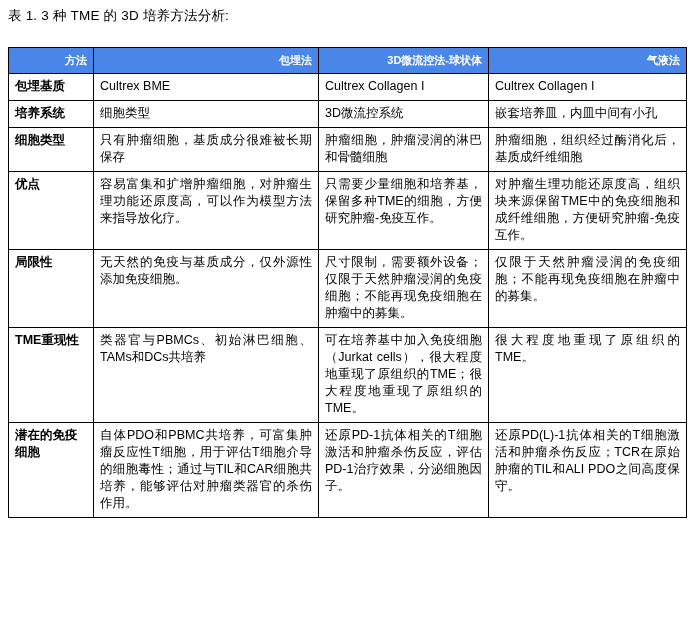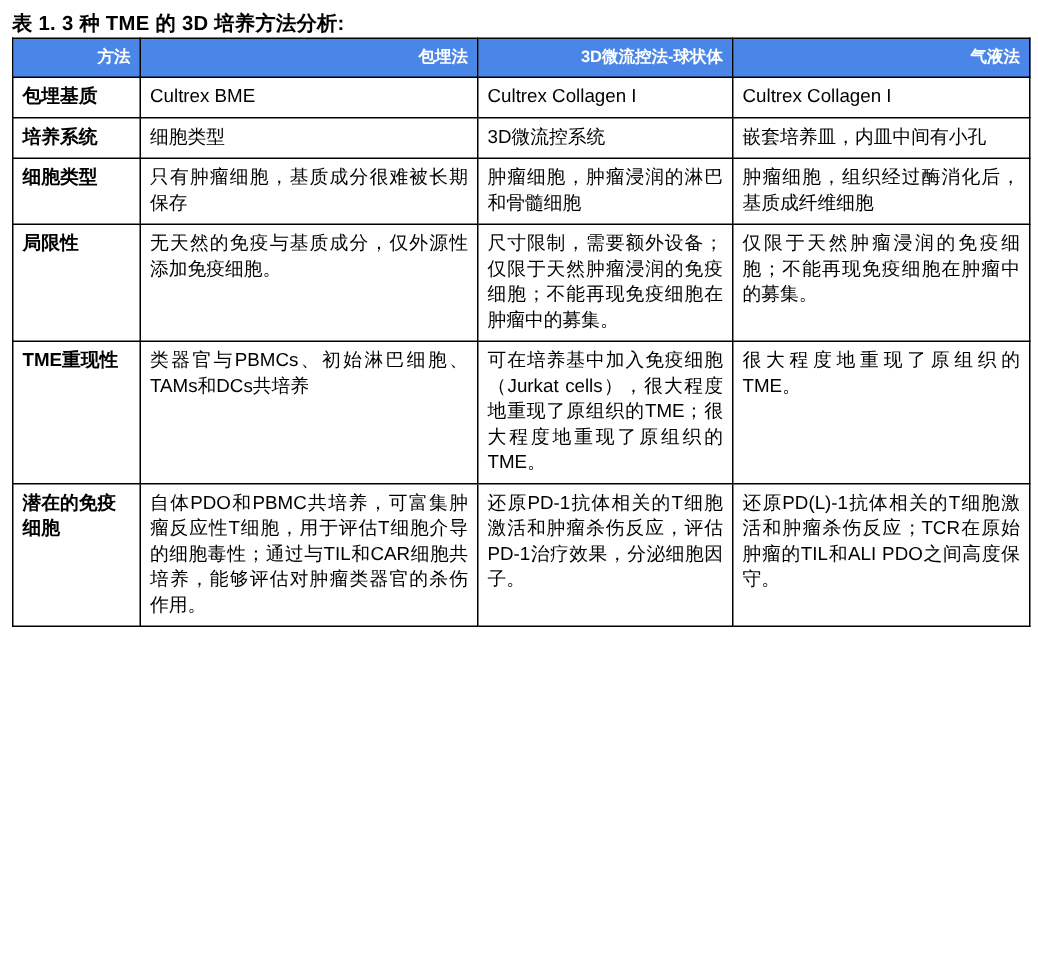--- a/index.html
+++ b/index.html
@@ -10,23 +10,23 @@
     --page-bg:#ffffff;
   }
   html,body{margin:0;padding:0;}
   body{
     width:692px;height:639px;overflow:hidden;
     background:var(--page-bg);
     color:var(--text);
     font-family:"Liberation Sans",sans-serif;
   }
   .doc-title{
-    font-weight:bold;
+    font-weight:normal;
     font-size:13.5px;
-    padding:7px 0 0 8px;
+    padding:7px 0 22px 8px;
     letter-spacing:0.2px;
   }
   table.tme{
     border-collapse:collapse;
     table-layout:fixed;
     width:678px;
     margin-left:8px;
   }
   table.tme col.c1{width:85px;}
   table.tme col.c2{width:225px;}
@@ -90,20 +90,26 @@
       <td>3D微流控系统</td>
       <td>嵌套培养皿，内皿中间有小孔</td>
     </tr>
     <tr>
       <th>细胞类型</th>
       <td>只有肿瘤细胞，基质成分很难被长期保存</td>
       <td>肿瘤细胞，肿瘤浸润的淋巴和骨髓细胞</td>
       <td>肿瘤细胞，组织经过酶消化后，基质成纤维细胞</td>
     </tr>
     <tr>
+      <th>优点</th>
+      <td>容易富集和扩增肿瘤细胞，对肿瘤生理功能还原度高，可以作为模型方法来指导放化疗。</td>
+      <td>只需要少量细胞和培养基，保留多种TME的细胞，方便研究肿瘤-免疫互作。</td>
+      <td>对肿瘤生理功能还原度高，组织块来源保留TME中的免疫细胞和成纤维细胞，方便研究肿瘤-免疫互作。</td>
+    </tr>
+    <tr>
       <th>局限性</th>
       <td>无天然的免疫与基质成分，仅外源性添加免疫细胞。</td>
       <td>尺寸限制，需要额外设备；仅限于天然肿瘤浸润的免疫细胞；不能再现免疫细胞在肿瘤中的募集。</td>
       <td>仅限于天然肿瘤浸润的免疫细胞；不能再现免疫细胞在肿瘤中的募集。</td>
     </tr>
     <tr>
       <th>TME重现性</th>
       <td>类器官与PBMCs、初始淋巴细胞、TAMs和DCs共培养</td>
       <td>可在培养基中加入免疫细胞（Jurkat cells），很大程度地重现了原组织的TME；很大程度地重现了原组织的TME。</td>
       <td>很大程度地重现了原组织的TME。</td>

